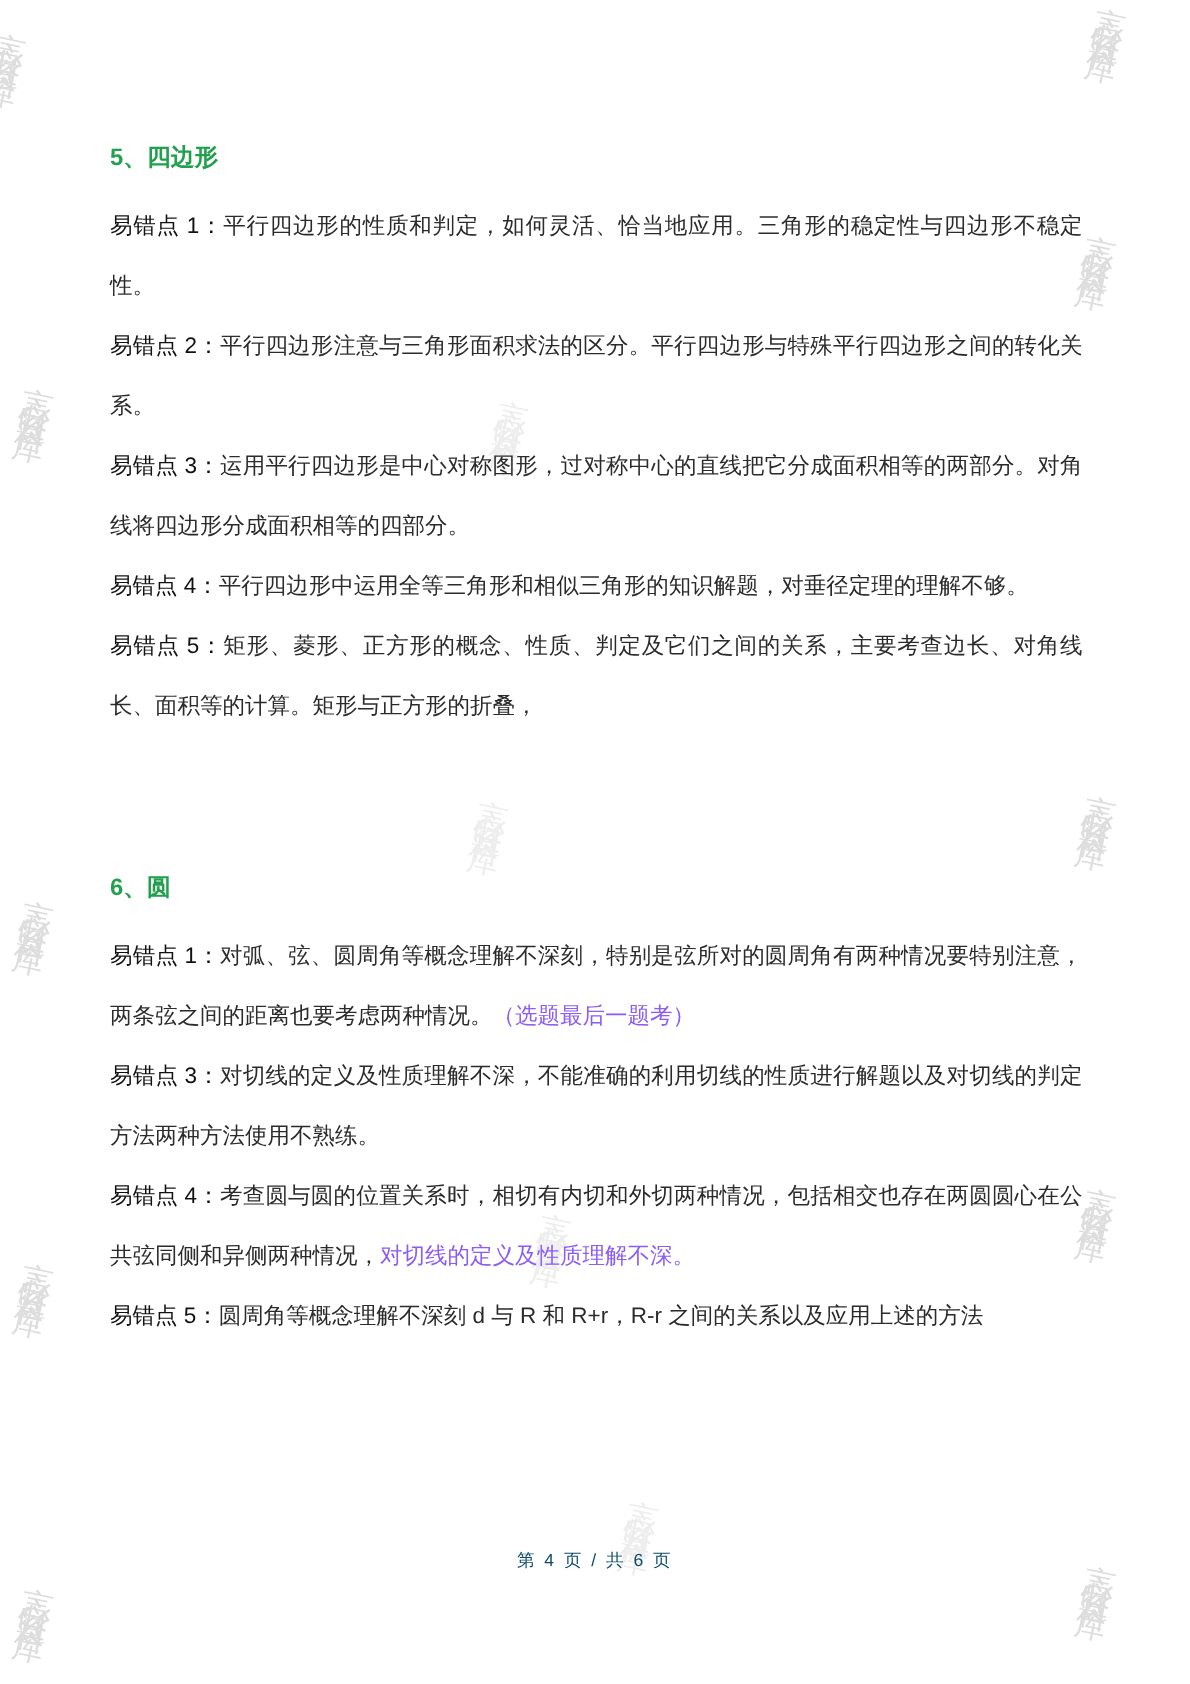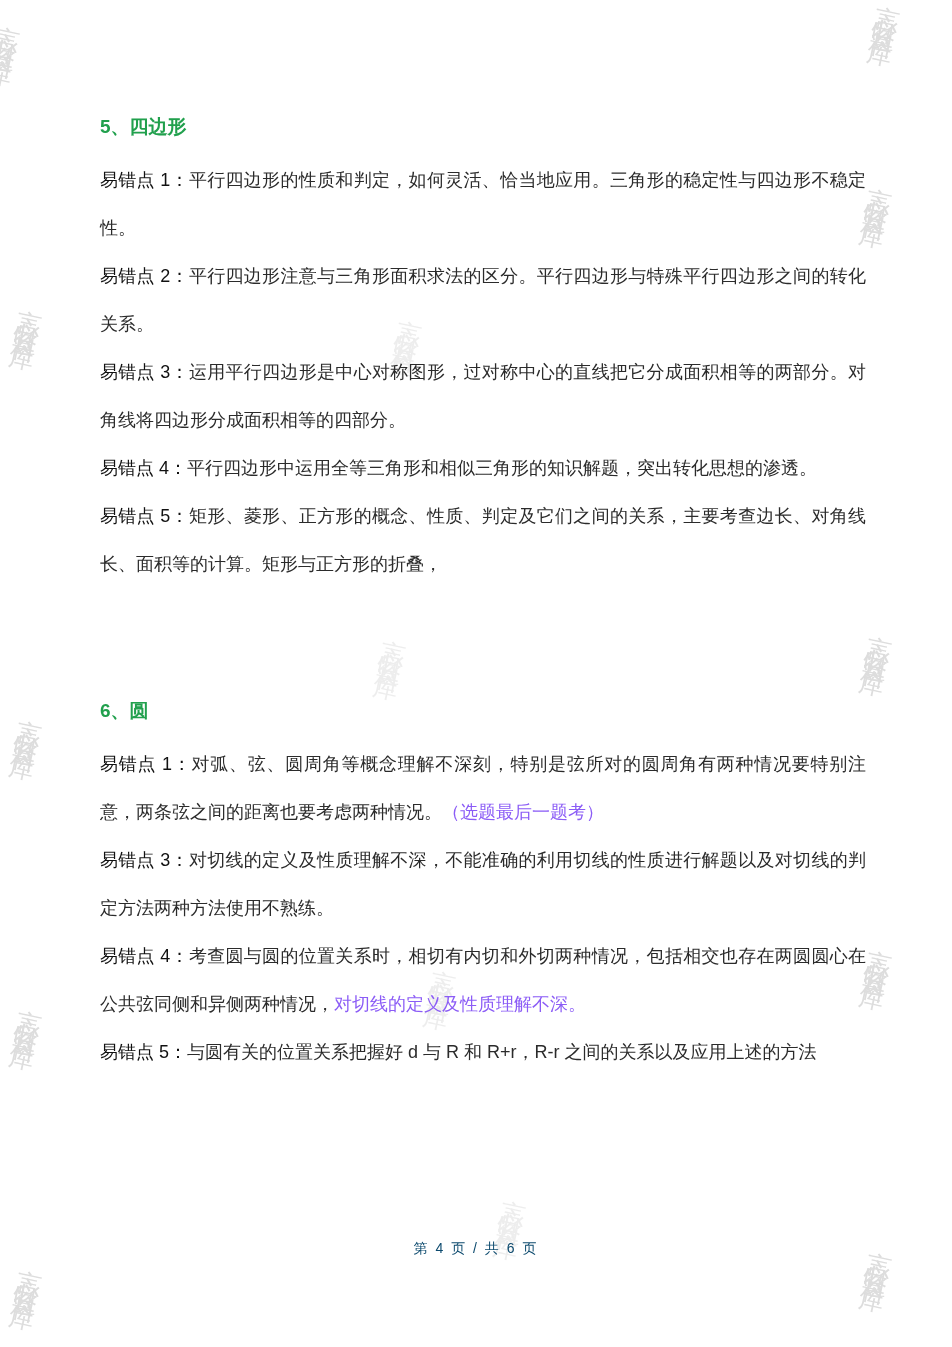--- a/index.html
+++ b/index.html
@@ -25,21 +25,21 @@
     color: #d2d2d2;
     opacity: 0.75;
     white-space: nowrap;
     pointer-events: none;
     user-select: none;
     z-index: 1;
   }
   .watermark.faint { opacity: 0.38; }
   .content {
     position: absolute;
-    left: 100px;
+    left: 88px;
     right: 86px;
     top: 112px;
     z-index: 2;
   }
   .section-title {
     color: #21a04d;
     font-size: 19px;
     font-weight: bold;
     margin: 0 0 14px 0;
     line-height: 30px;
@@ -100,38 +100,38 @@
     <p class="para">
       <span class="label">易错点 1：</span><span>平行四边形的性质和判定，如何灵活、恰当地应用。三角形的稳定性与四边形不稳定性。</span>
     </p>
     <p class="para">
       <span class="label">易错点 2：</span><span>平行四边形注意与三角形面积求法的区分。平行四边形与特殊平行四边形之间的转化关系。</span>
     </p>
     <p class="para">
       <span class="label">易错点 3：</span><span>运用平行四边形是中心对称图形，过对称中心的直线把它分成面积相等的两部分。对角线将四边形分成面积相等的四部分。</span>
     </p>
     <p class="para">
-      <span class="label">易错点 4：</span><span>平行四边形中运用全等三角形和相似三角形的知识解题，突出转化思想的渗透。</span>
+      <span class="label">易错点 4：</span><span>平行四边形中运用全等三角形和相似三角形的知识解题，对垂径定理的理解不够。</span>
     </p>
     <p class="para">
       <span class="label">易错点 5：</span><span>矩形、菱形、正方形的概念、性质、判定及它们之间的关系，主要考查边长、对角线长、面积等的计算。矩形与正方形的折叠，</span>
     </p>
 
     <h2 class="section-title second">6、圆</h2>
 
     <p class="para">
       <span class="label">易错点 1：</span><span>对弧、弦、圆周角等概念理解不深刻，特别是弦所对的圆周角有两种情况要特别注意，两条弦之间的距离也要考虑两种情况。</span><span class="green">（选题最后一题考）</span>
     </p>
     <p class="para">
       <span class="label">易错点 3：</span><span>对切线的定义及性质理解不深，不能准确的利用切线的性质进行解题以及对切线的判定方法两种方法使用不熟练。</span>
     </p>
     <p class="para">
       <span class="label">易错点 4：</span><span>考查圆与圆的位置关系时，相切有内切和外切两种情况，包括相交也存在两圆圆心在公共弦同侧和异侧两种情况，</span><span class="green">对切线的定义及性质理解不深。</span>
     </p>
     <p class="para">
-      <span class="label">易错点 5：</span><span>与圆有关的位置关系把握好 d 与 R 和 R+r，R-r 之间的关系以及应用上述的方法</span>
+      <span class="label">易错点 5：</span><span>圆周角等概念理解不深刻 d 与 R 和 R+r，R-r 之间的关系以及应用上述的方法</span>
     </p>
 
   </div>
 
   <div class="footer">第 4 页 / 共 6 页</div>
 
 </div>
 
 </body></html>

